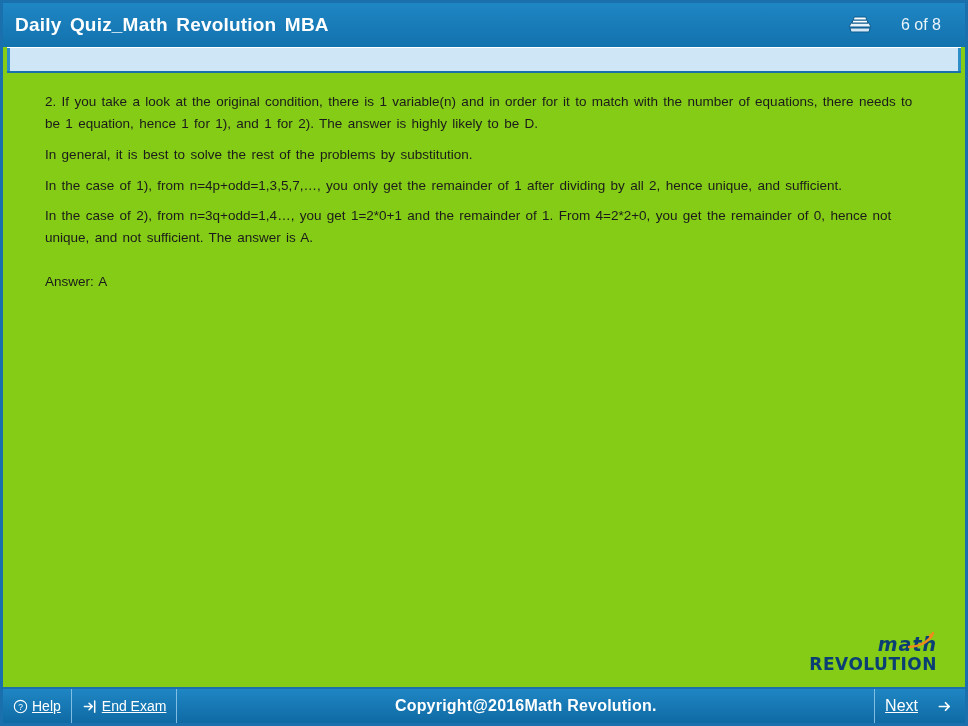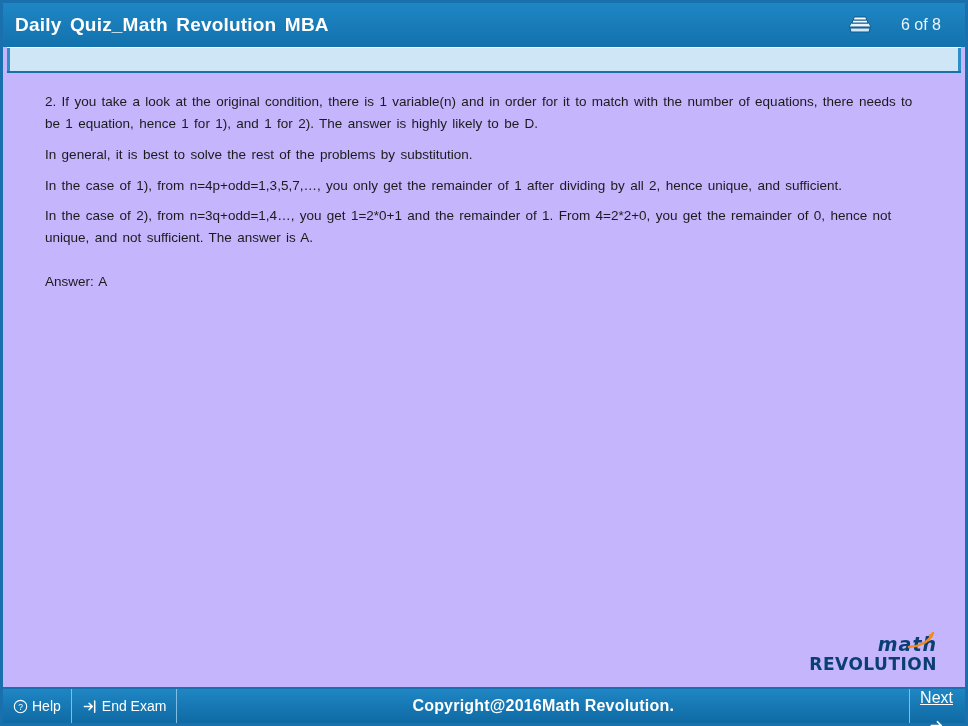--- a/index.html
+++ b/index.html
@@ -12,21 +12,21 @@
     height: 726px;
     font-family: "Liberation Sans", sans-serif;
     overflow: hidden;
   }
   .app {
     position: relative;
     width: 968px;
     height: 726px;
     box-sizing: border-box;
     border: 3px solid #1a6fad;
-    background: #c4b5fd;
+    background: #84cc16;
     display: flex;
     flex-direction: column;
   }
   
   .header {
     height: 44px;
     flex: 0 0 44px;
     background: #1677b6;
     background: linear-gradient(180deg, #1f86c4 0%, #1272ad 100%);
     display: flex;
@@ -143,39 +143,38 @@
     display: flex;
     align-items: center;
     gap: 4px;
     padding: 0 10px;
     font-size: 14px;
     color: #ffffff;
     border-right: 1px solid #7fbde2;
     white-space: nowrap;
   }
   .footer-btn:first-child { border-left: none; }
-  .footer-btn .label { }
+  .footer-btn .label { text-decoration: underline; }
   .footer-center {
     flex: 1 1 auto;
     display: flex;
     align-items: center;
     justify-content: center;
     font-size: 16px;
     font-weight: bold;
     letter-spacing: 0.2px;
   }
   .footer-next {
     display: flex;
     align-items: center;
-    gap: 11px;
+    gap: 19px;
     padding: 0 12px 0 10px;
     font-size: 16px;
     border-left: 1px solid #7fbde2;
     white-space: nowrap;
-    flex-direction: column;
   }
   .footer-next .label { text-decoration: underline; }
   .ico { display: inline-flex; align-items: center; justify-content: center; }
 </style>
 </head>
 <body>
 
 <div class="app">
 
   <div class="header">

